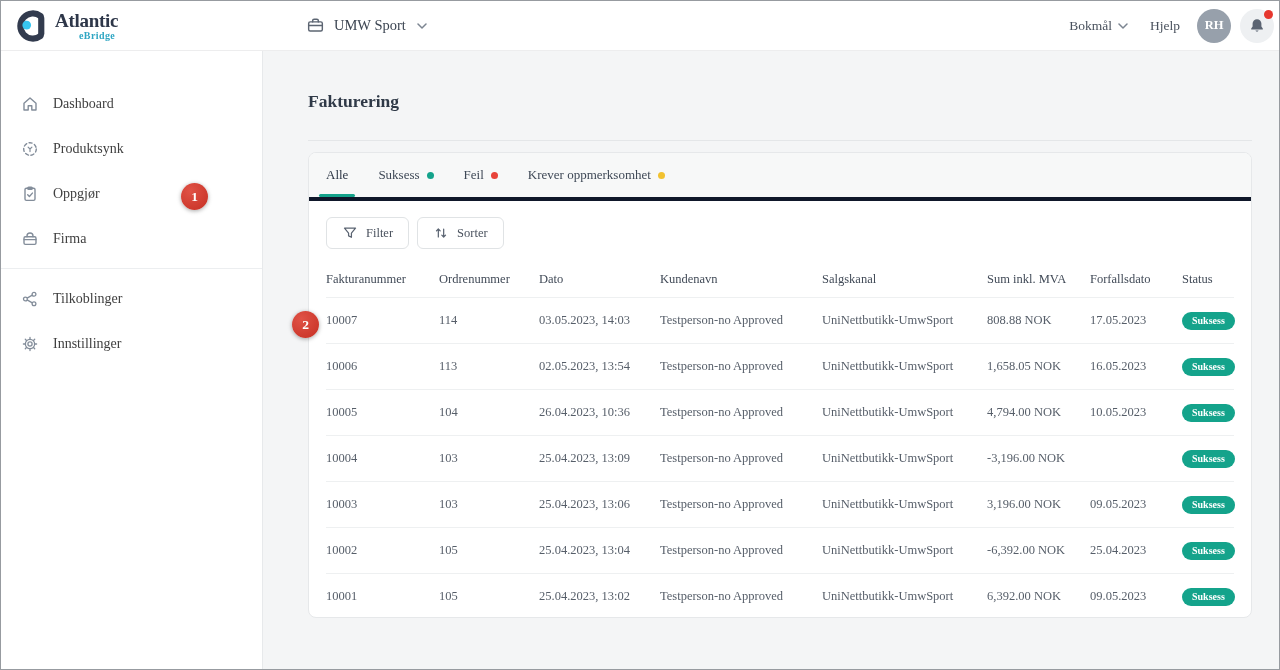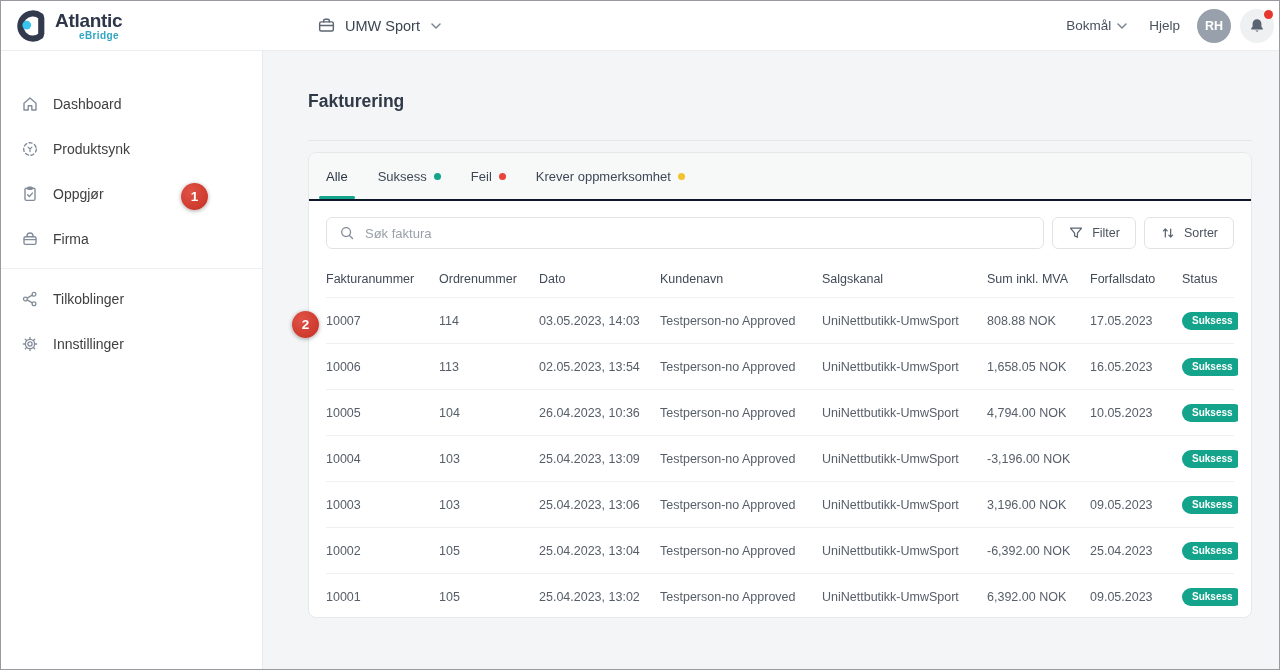--- a/index.html
+++ b/index.html
@@ -1,26 +1,26 @@
 <!DOCTYPE html>
 <html style="--accent: #14a38b;"><head>
 <meta charset="utf-8">
 <style>
   * { margin:0; padding:0; box-sizing:border-box; }
   html,body { width:1280px; height:670px; }
   body { font-family:"Liberation Sans", sans-serif; background:#fff; overflow:hidden; }
-  .page { position:relative; width:1280px; height:670px; border:1px solid #979ba0; display:flex; flex-direction:column; background:#fff; }
+  .page { position:relative; width:1280px; height:670px; border:1px solid #979ba0; display:flex; flex-direction:column; background:#fff;font-family:Liberation Serif, serif; }
 
   
   .topbar { flex:0 0 50px; height:50px; display:flex; align-items:center; position:relative; background:#fff; border-bottom:1px solid #ededee; z-index:5; }
   .brand { display:flex; align-items:center; gap:5px; padding-left:11px; cursor:pointer; }
   .brand-text { display:flex; flex-direction:column; line-height:1; }
   .brand-name { font-size:19px; font-weight:700; color:#2e3749; letter-spacing:-0.3px; }
   .brand-tagline { font-size:10px; font-weight:700; color:#2fa6c3; letter-spacing:0.4px; margin-top:1px;margin-left:24px; }
-  .company { position:absolute; left:316px; display:flex; align-items:center; gap:9px; color:#3c4552; font-size:14.5px; cursor:pointer; }
+  .company { position:absolute; left:305px; display:flex; align-items:center; gap:9px; color:#3c4552; font-size:14.5px; cursor:pointer; }
   .company .chev { color:#7c8591; margin-left:2px; display:flex; }
   .company .ico { color:#5c6572; display:flex; }
   .topbar-right { margin-left:auto; display:flex; align-items:center; padding-right:5px; }
   .lang { display:flex; align-items:center; gap:6px; font-size:13.5px; color:#49515d; cursor:pointer; }
   .lang .chev { color:#7c8591; display:flex; }
   .help { font-size:13.5px; color:#49515d; margin-left:22px; cursor:pointer; }
   .avatar { width:34px; height:34px; border-radius:50%; background:#97a0ab; color:#fff; font-size:12.5px; font-weight:700; display:flex; align-items:center; justify-content:center; margin-left:17px; cursor:pointer; }
   .bellwrap { position:relative; width:34px; height:34px; border-radius:50%; background:#eef0f2; display:flex; align-items:center; justify-content:center; margin-left:9px; cursor:pointer; }
   .bell-dot { position:absolute; top:1px; right:1px; width:9px; height:9px; border-radius:50%; background:#e6372e; }
 
@@ -32,21 +32,21 @@
   .nav-item .ico { width:18px; height:18px; color:#838d9a; display:flex; flex:0 0 18px; }
   .nav-item .ico svg { width:18px; height:18px; }
   .nav-divider { border-top:1px solid #eceef0; margin:7px 0; }
 
   .main { flex:1; background:#f4f5f6; padding:0 27px 16px 45px; min-width:0; }
   .page-title { margin-top:40px; font-size:17.5px; font-weight:700; color:#2f3947; }
   .title-divider { border:none; border-top:1px solid #e4e6e8; margin-top:28px; }
 
   
   .card { margin-top:11px; background:#fff; border:1px solid #e6e8ea; border-radius:8px; height:466px; overflow:hidden; }
-  .tabs { height:48px; background:#f7f8f8; border-bottom:2px solid #0f172a; display:flex; align-items:stretch; padding:0 17px; gap:30px; }
+  .tabs { height:48px; background:#f7f8f8; border-bottom:4px solid #0f172a; display:flex; align-items:stretch; padding:0 17px; gap:30px; }
   .tab { position:relative; display:flex; align-items:center; gap:7px; font-size:13px; color:#3e4856; cursor:pointer; }
   .tab.active { color:#2b3544; }
   .tab.active::after { content:""; position:absolute; left:-7px; right:-7px; bottom:0; height:3px; background:var(--accent,#14a38b); border-radius:2px; }
   .tab .dot { width:7px; height:7px; border-radius:50%; }
 
   .toolbar { display:flex; align-items:center; gap:8px; padding:16px 17px 12px; }
   .searchbox { flex:1; height:32px; border:1px solid #e0e3e5; border-radius:6px; display:flex; align-items:center; gap:10px; padding:0 12px; background:#fff; }
   .searchbox svg { flex:0 0 16px; }
   .searchbox input { border:none; outline:none; flex:1; font-size:13px; color:#333a44; font-family:inherit; background:transparent; }
   .searchbox input::placeholder { color:#99a0a9; }
@@ -202,27 +202,20 @@
               <span class="tab-label">Feil</span>
               <span class="dot" style="background: rgb(232, 68, 58);"></span>
             </div>
             <div class="tab">
               <span class="tab-label">Krever oppmerksomhet</span>
               <span class="dot" style="background: rgb(242, 194, 48);"></span>
             </div>
           </div>
 
         <div class="toolbar">
-          <div class="searchbox">
-            <svg viewBox="0 0 18 18" width="16" height="16" fill="none" stroke="#858d98" stroke-width="1.5" stroke-linecap="round">
-              <circle cx="8" cy="8" r="5"></circle>
-                <path d="M11.8 11.8 L15.2 15.2"></path>
-            </svg>
-            <input type="text" placeholder="Søk faktura" style="">
-          </div>
           <button class="btn">
             <svg viewBox="0 0 18 18" fill="none" stroke="currentColor" stroke-width="1.4" stroke-linejoin="round">
               <path d="M2.8 3.6 h12.4 L10.6 9.2 V13.8 L7.4 12.2 V9.2 Z"></path>
             </svg>
             <span>Filter</span>
           </button>
           <button class="btn">
             <svg viewBox="0 0 18 18" fill="none" stroke="currentColor" stroke-width="1.4" stroke-linecap="round" stroke-linejoin="round">
               <path d="M6 13.5 V4.5 M6 4.5 L3.9 6.6 M6 4.5 L8.1 6.6"></path>
               <path d="M12 4.5 V13.5 M12 13.5 L9.9 11.4 M12 13.5 L14.1 11.4"></path>

